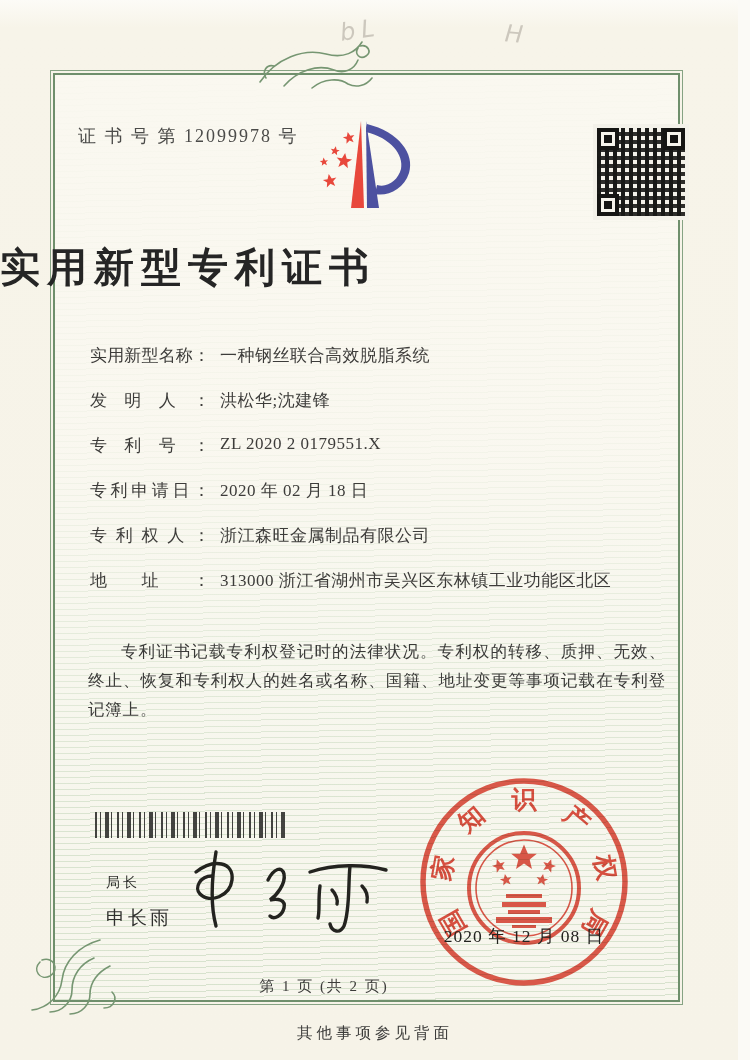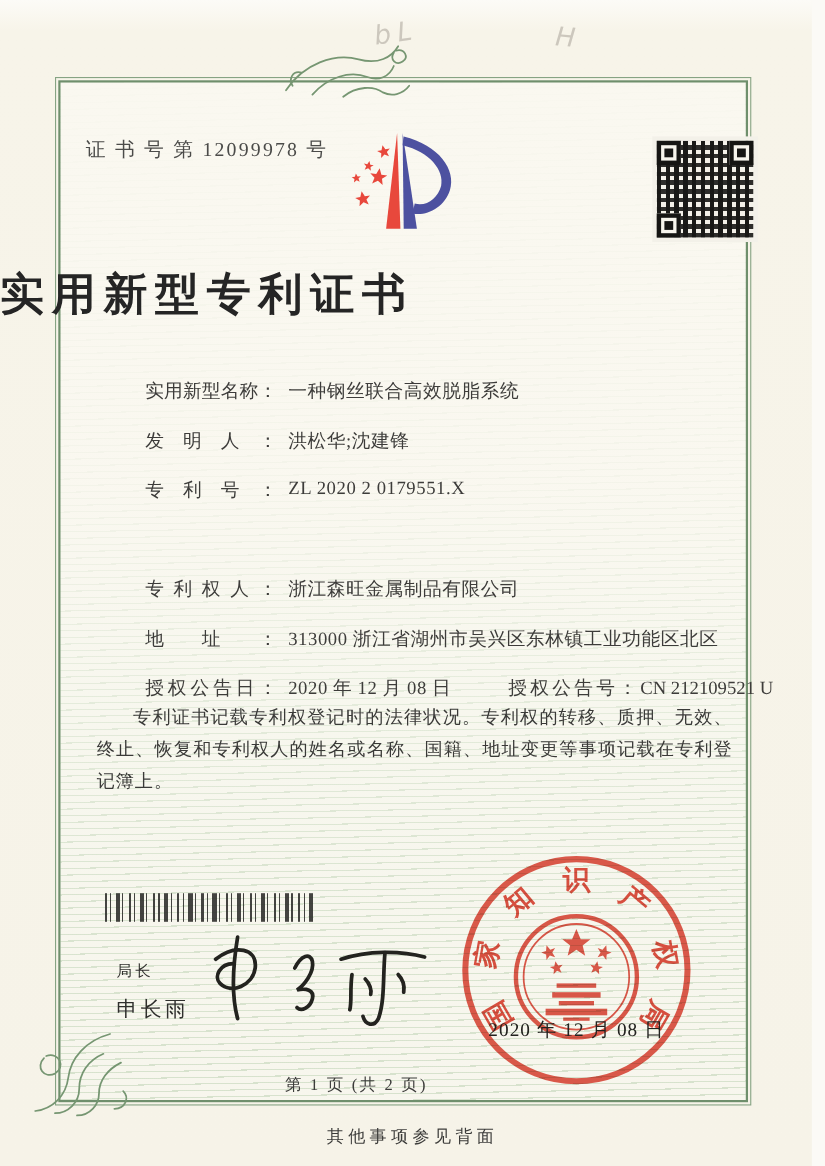--- a/index.html
+++ b/index.html
@@ -26,21 +26,21 @@
     background:
       linear-gradient(180deg, rgba(250,248,240,.96) 0%, rgba(250,248,240,.82) 40%, rgba(246,248,238,.45) 62%, rgba(242,247,234,.18) 80%, rgba(240,246,230,.10) 100%),
       repeating-linear-gradient(179deg, rgba(142,180,132,.34) 0 1px, rgba(255,255,255,0) 1px 6px),
       #f8f6ee;
   }
   .ornament{position:absolute;pointer-events:none;}
   
   .abs{position:absolute;}
   .cert-no{left:78px;top:124px;font-size:18px;color:#4b4b49;letter-spacing:2px;}
   .title{left:0;top:240px;width:750px;text-align:left;font-size:40px;font-weight:600;color:#252525;letter-spacing:7px;}
-  .frow{left:90px;font-size:17px;color:#3d3c3a;width:575px;white-space:nowrap;margin-left:42px;}
+  .frow{left:90px;font-size:17px;color:#3d3c3a;width:575px;white-space:nowrap;}
   .flabel{display:inline-block;width:120px;text-align:justify;text-align-last:justify;vertical-align:top;}
   .fvalue{margin-left:10px;letter-spacing:.5px;}
   .pair2{position:absolute;left:330px;top:0;}
   .pair2 .inline-label{letter-spacing:3px;}
   .paras{left:88px;top:637px;width:578px;font-size:16.5px;line-height:29px;color:#3a3a38;text-align:justify;}
   .paras p{margin:0;text-indent:2em;letter-spacing:.8px;}
   .barcode{left:95px;top:812px;width:190px;height:26px;opacity:.88;
     background:repeating-linear-gradient(90deg,#2b2b29 0 2px,transparent 2px 5px,#2b2b29 5px 6px,transparent 6px 10px,#2b2b29 10px 14px,transparent 14px 16px,#2b2b29 16px 17px,transparent 17px 22px);
   }
   .issuer-title{left:106px;top:874px;font-size:14px;color:#2f2f2d;letter-spacing:3px;}
@@ -124,31 +124,28 @@
 
   <div class="abs frow" style="top:344px;">
     <span class="flabel">实用新型名称：</span><span class="fvalue">一种钢丝联合高效脱脂系统</span>
   </div>
   <div class="abs frow" style="top:389px;">
     <span class="flabel">发明人：</span><span class="fvalue">洪松华;沈建锋</span>
   </div>
   <div class="abs frow" style="top:434px;">
     <span class="flabel">专利号：</span><span class="fvalue">ZL 2020 2 0179551.X</span>
   </div>
+  <div class="abs frow" style="top:479px;">
+    <span class="flabel">专利申请日：</span><span class="fvalue">2020 年 02 月 18 日</span>
+  </div>
   <div class="abs frow" style="top:524px;">
     <span class="flabel">专利权人：</span><span class="fvalue">浙江森旺金属制品有限公司</span>
   </div>
   <div class="abs frow" style="top:569px;">
     <span class="flabel">地址：</span><span class="fvalue">313000 浙江省湖州市吴兴区东林镇工业功能区北区</span>
-  </div>
-  <div class="abs frow" style="top:614px;">
-    <span class="flabel">授权公告日：</span><span class="fvalue">2020 年 12 月 08 日</span>
-    <span class="pair2">
-      <span class="inline-label">授权公告号：</span><span>CN 212109521 U</span>
-    </span>
   </div>
 
   <div class="abs paras">
     <p>专利证书记载专利权登记时的法律状况。专利权的转移、质押、无效、终止、恢复和专利权人的姓名或名称、国籍、地址变更等事项记载在专利登记簿上。</p>
   </div>
 
   <div class="abs barcode"></div>
 
   <div class="abs issuer-title">局长</div>
   <div class="abs issuer-name">申长雨</div>

